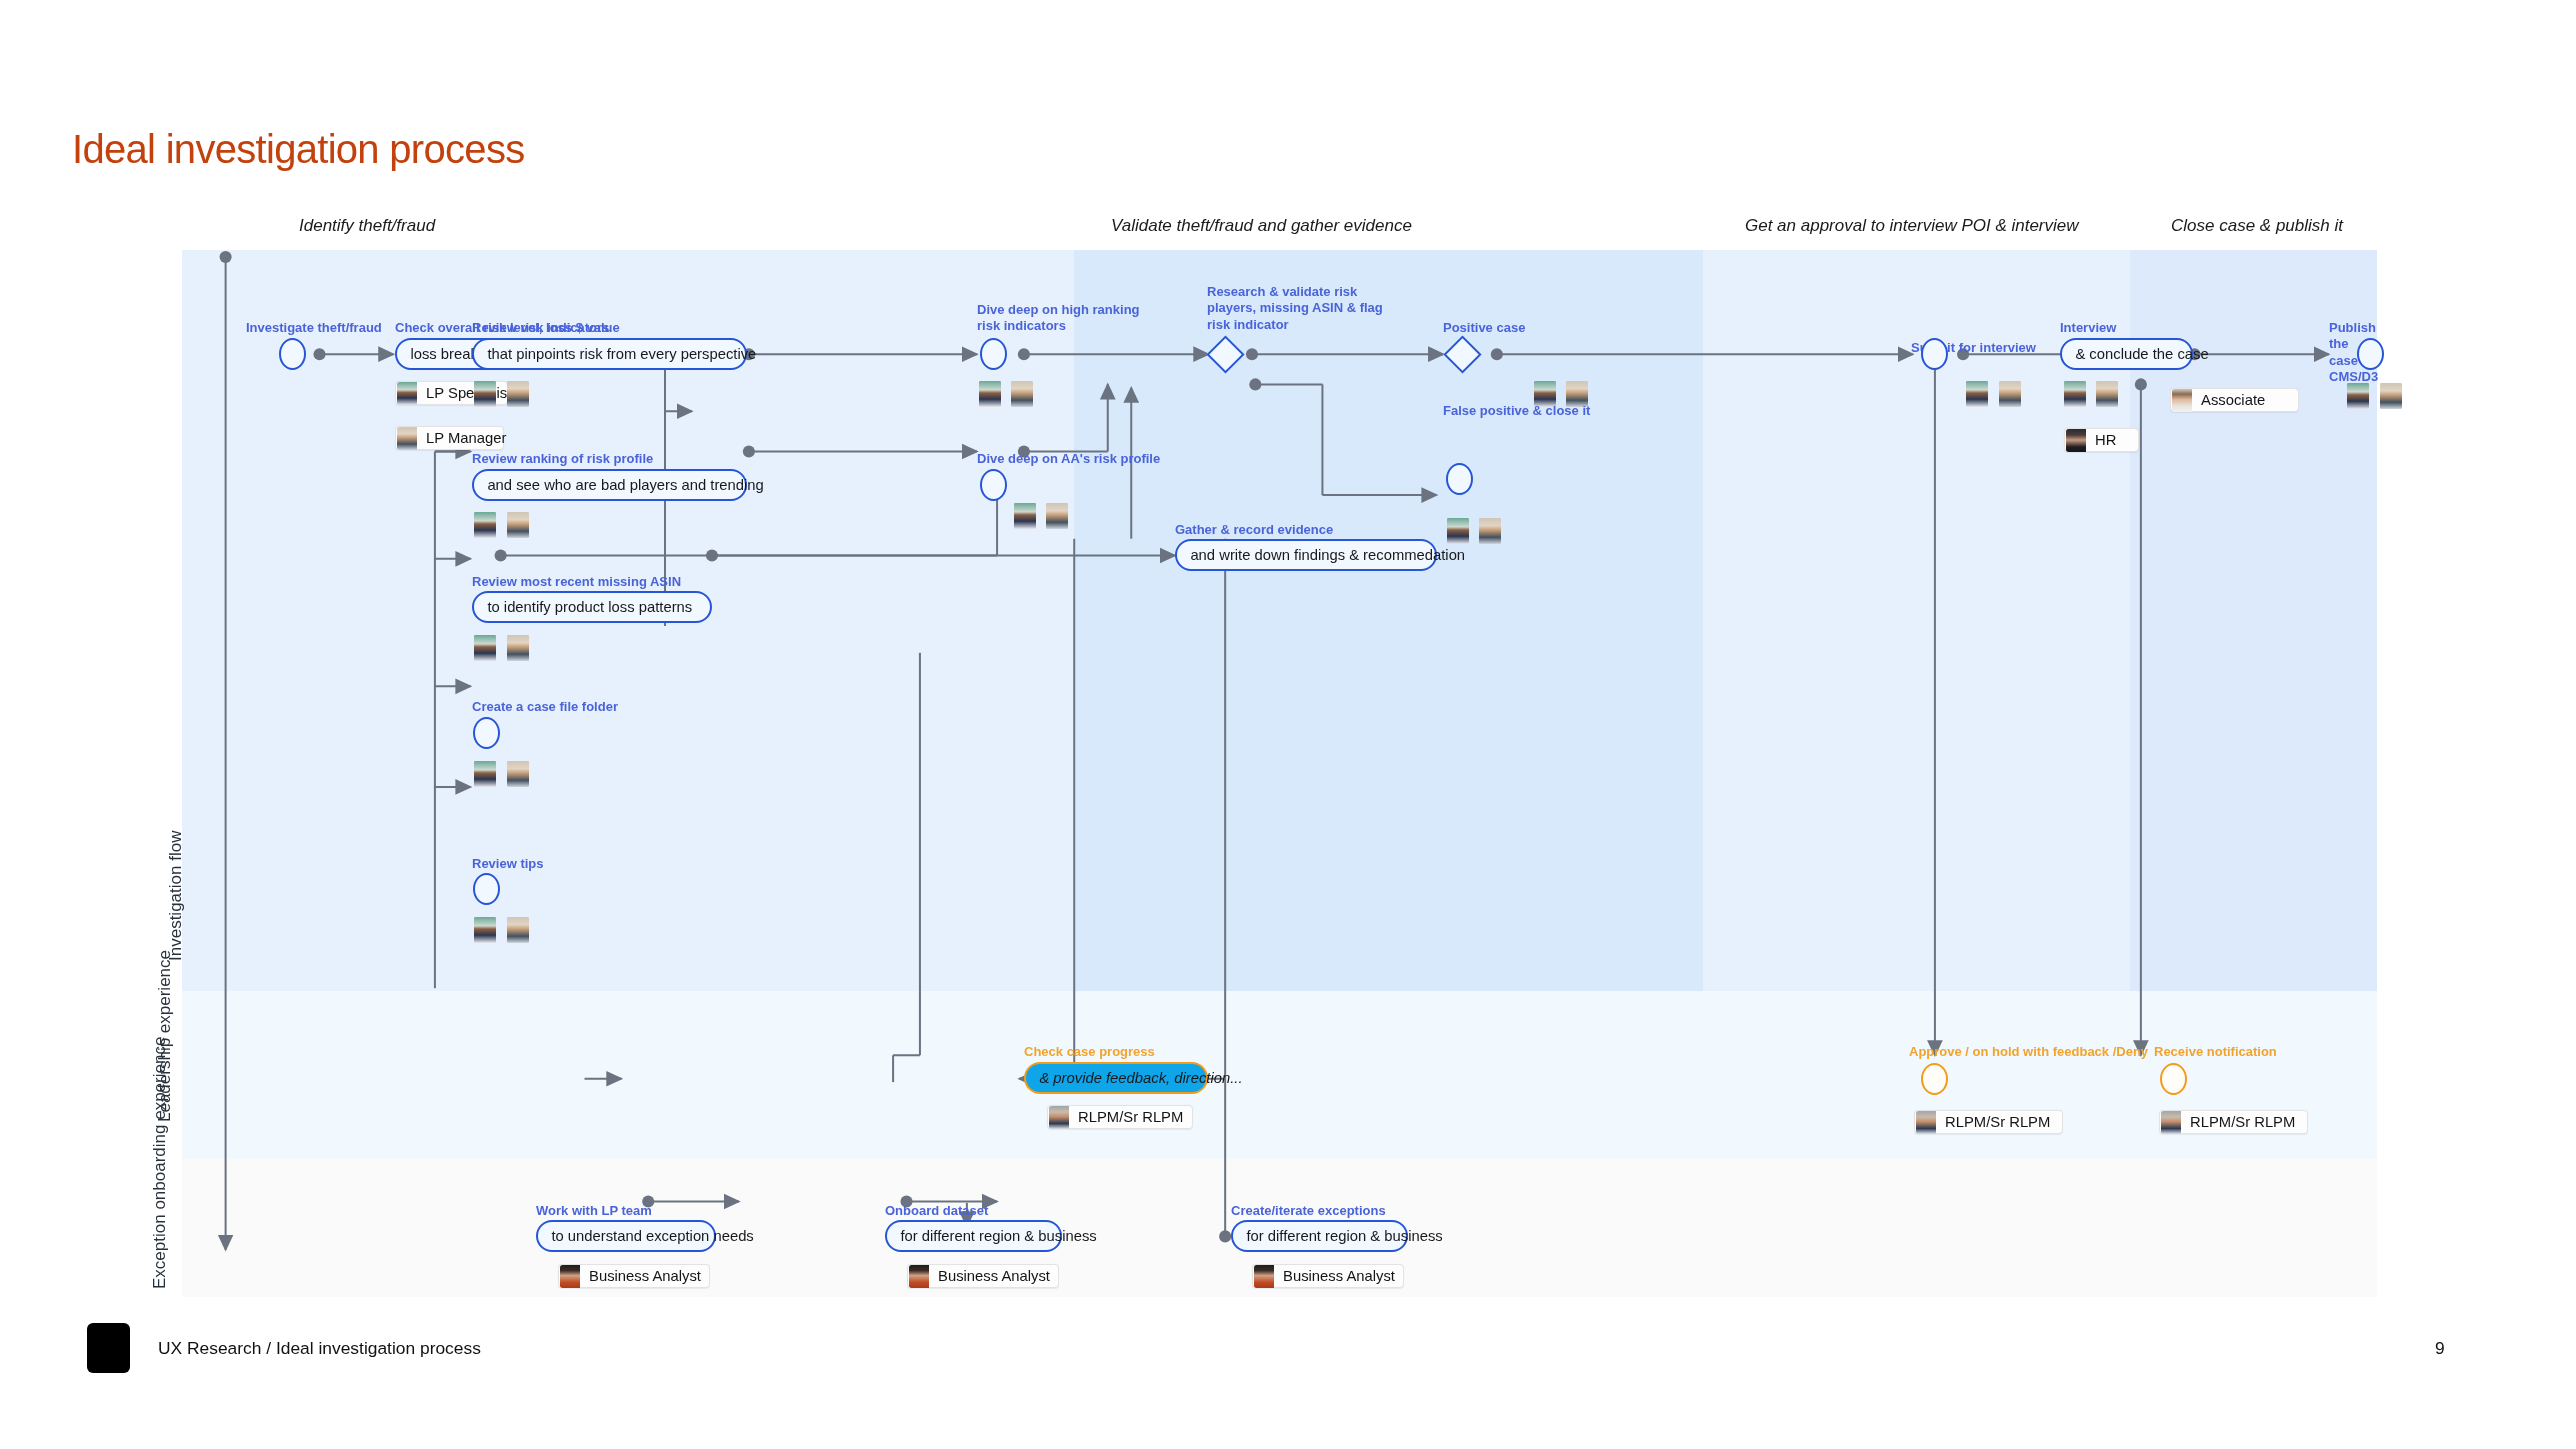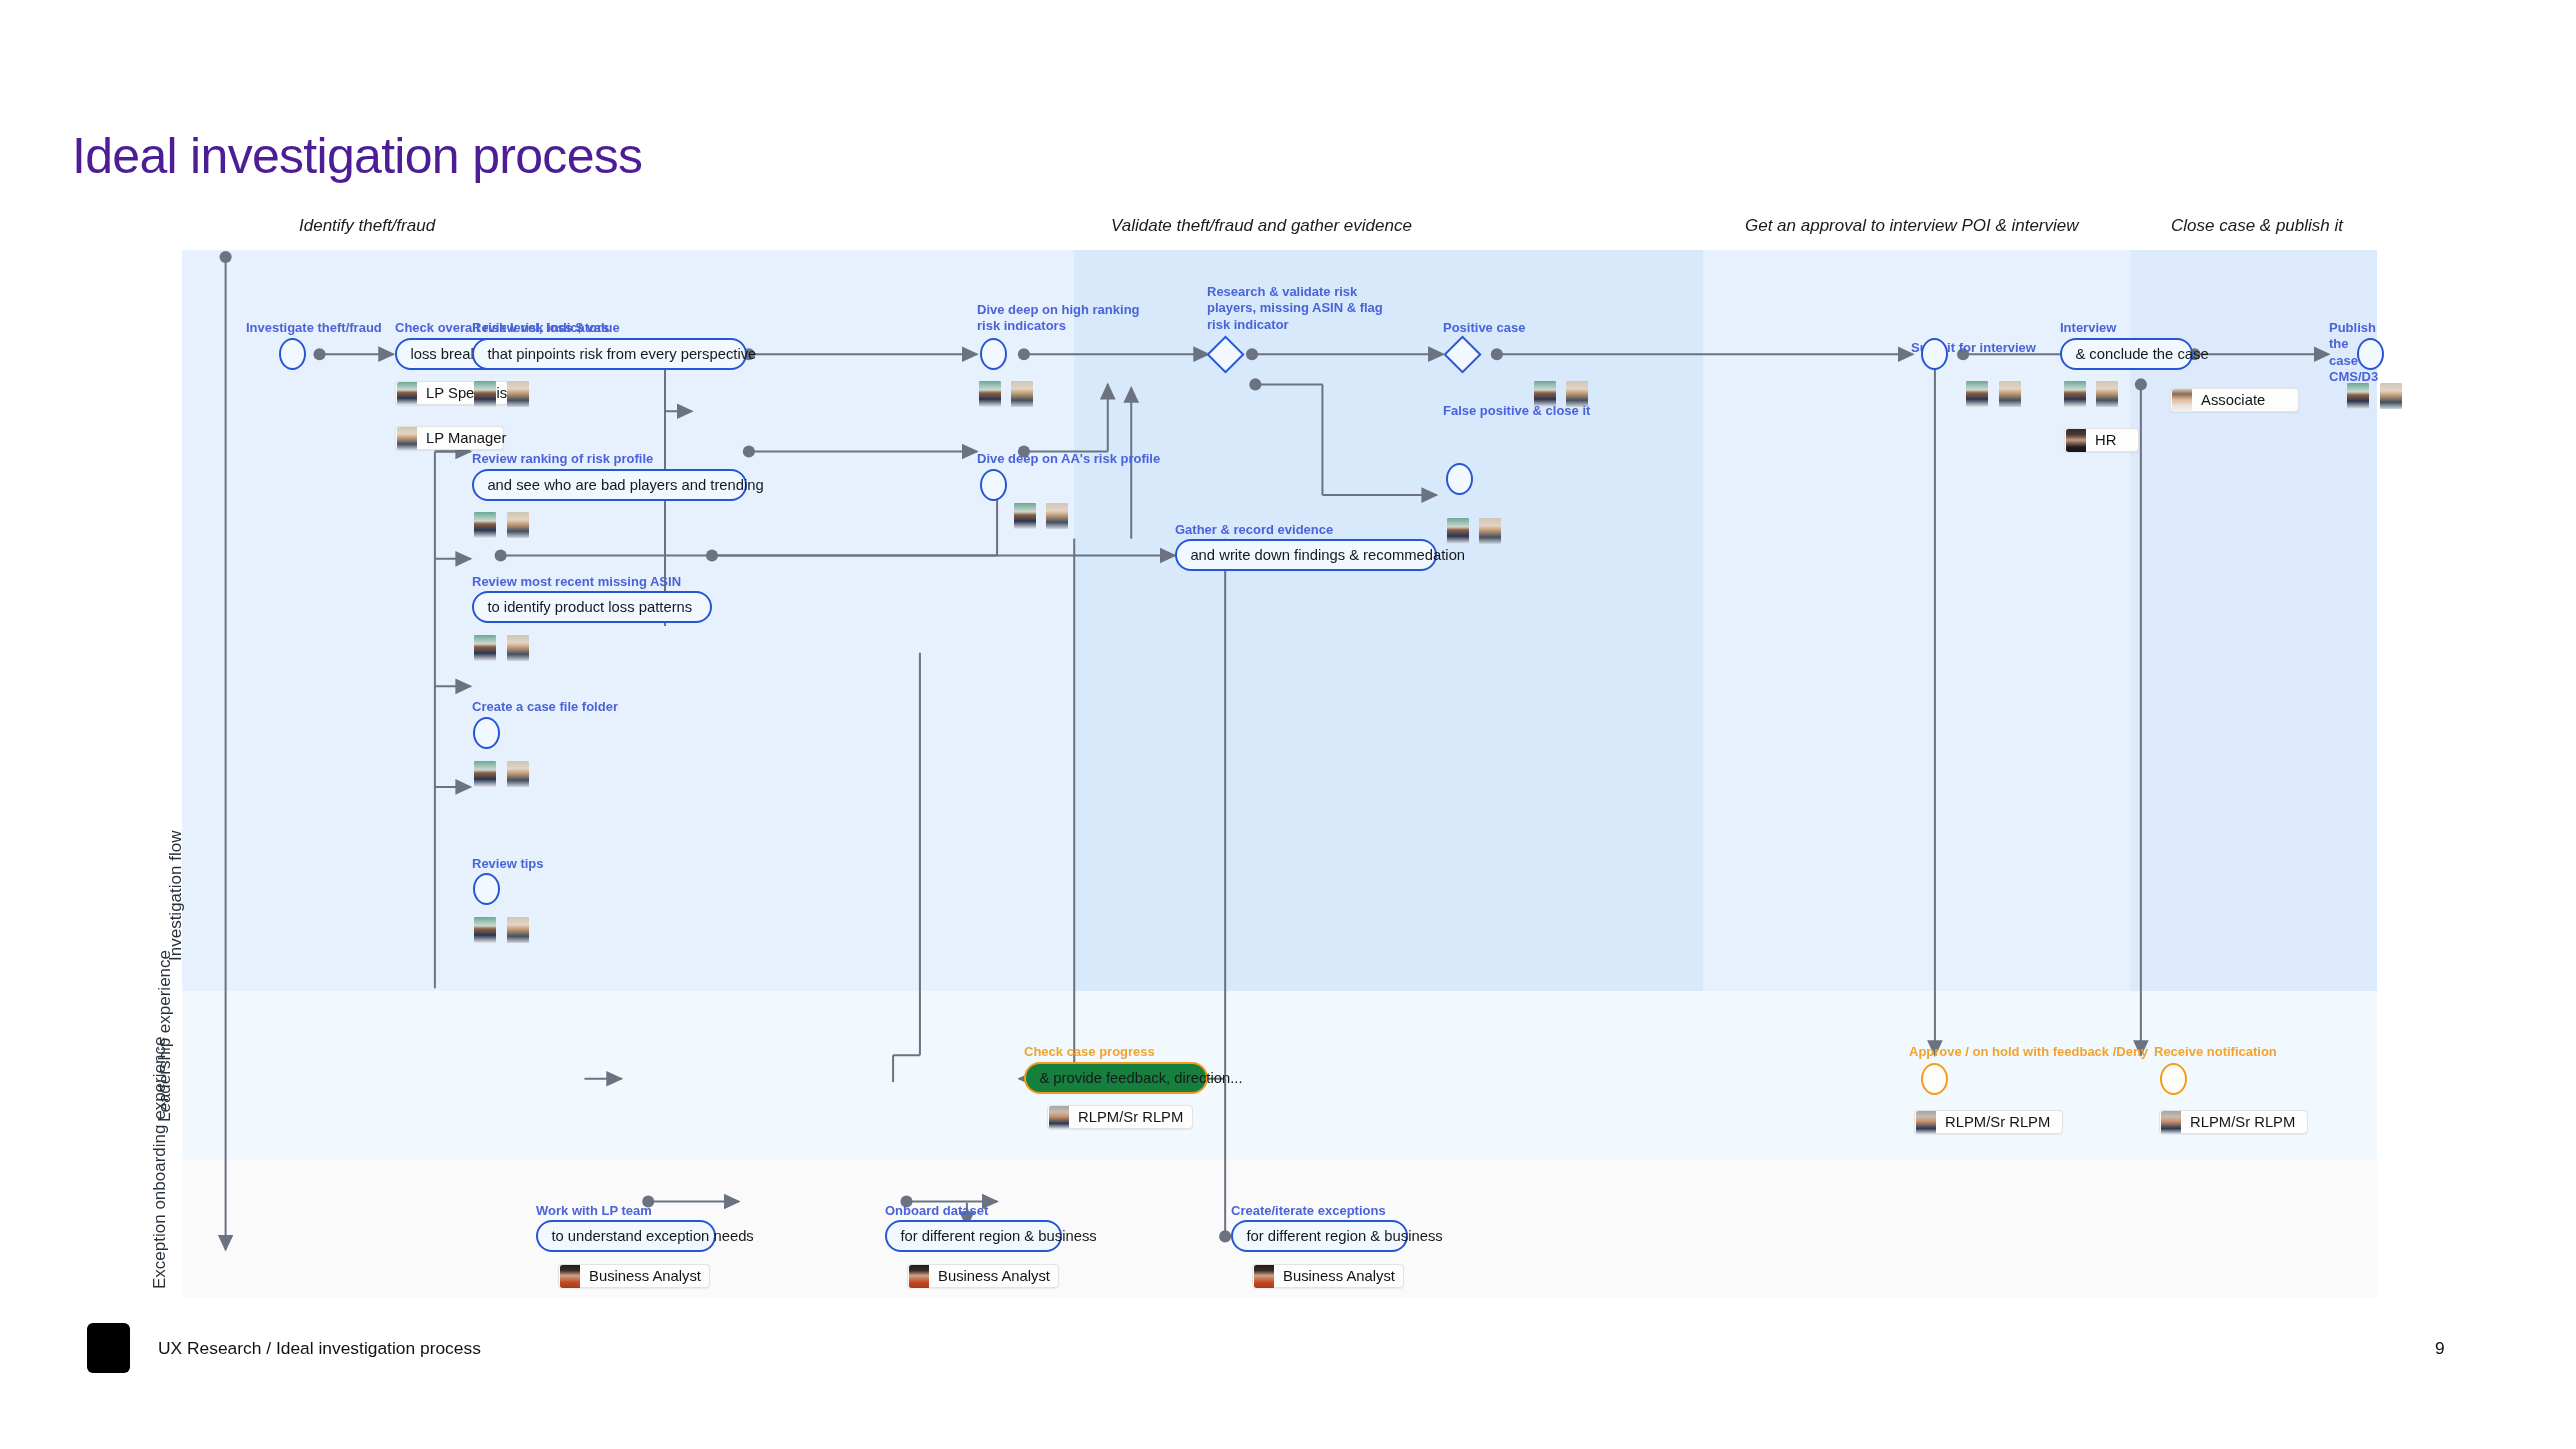--- a/index.html
+++ b/index.html
@@ -6,21 +6,21 @@
   body{
     width:2576px;height:1449px;position:relative;overflow:hidden;
     font-family:"Liberation Sans", sans-serif;
     -webkit-font-smoothing:antialiased;
   }
   .abs{position:absolute;}
 
   
   #page-title{
     left:72px; top:127px;
-    font-size:50px; font-weight:400; color:#4c1d95;
+    font-size:40px; font-weight:400; color:#c2410c;
     letter-spacing:-0.7px; white-space:nowrap;
   }
 
   
   #diagram{
     left:182px; top:250px; width:2195px; height:1047px;
   }
   .band{position:absolute;top:0;height:741px;}
   .band.b1{left:0;     width:892px; background:#e7f1fd;}
   .band.b2{left:892px;width:629px;  background:#d7e9fb;}
@@ -49,21 +49,21 @@
   }
   .node-title.orange{color:#f2a32b;}
 
   .pill{
     position:absolute; box-sizing:border-box;
     border:2.7px solid #2656d6; border-radius:670px;
     background:#f2f8ff; color:#17191c;
     font-size:14.8px; display:flex; align-items:center;
     padding:0 13.4px; height:32px; white-space:nowrap;
   }
-  .pill.orange{border-color:#f59b1b;background:#15803d;}
+  .pill.orange{border-color:#f59b1b;background:#0ea5e9;font-style:italic;}
 
   .ellipse{
     position:absolute; box-sizing:border-box;
     border:2.7px solid #2656d6; border-radius:50%;
     background:#f2f8ff; width:27px; height:32px;
   }
   .ellipse.orange{border-color:#f59b1b;background:#fffdf8;}
 
   .diamond{
     position:absolute; box-sizing:border-box;

